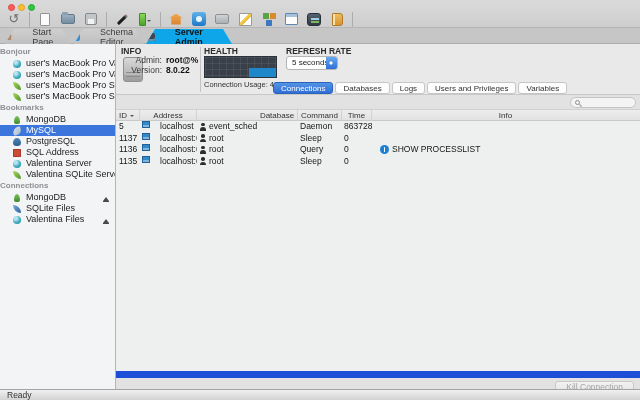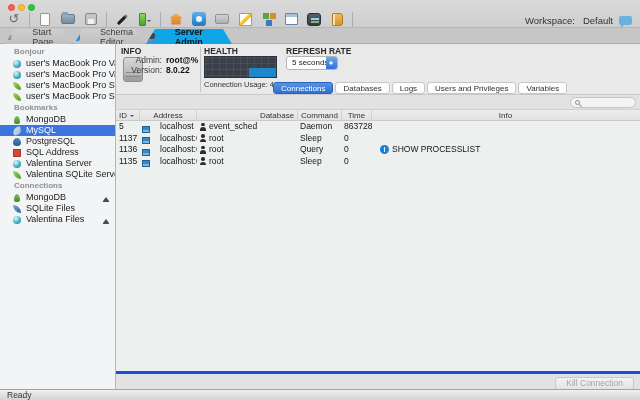--- a/index.html
+++ b/index.html
@@ -47,21 +47,21 @@
   .doctab.active { background:#0ea5e9; color:#111; font-weight:bold; z-index:2; }
   .ticon-home { width:8px; height:7px; background:#b08968; clip-path:polygon(50% 0,100% 45%,84% 45%,84% 100%,16% 100%,16% 45%,0 45%); }
   .ticon-schema { width:8px; height:8px; background:#2f8fd8; border-radius:2px; }
   .ticon-admin { width:9px; height:8px; background:#3a4document4; background:#3a4654; border-radius:2px; box-shadow:inset 0 -2px 0 #6f90a8; }
 
   
   #bodyrow { left:0; top:44px; width:640px; height:345px; }
 
   
   #sidebar { left:0; top:0; width:116px; height:345px; background:#f3f4f5; border-right:1px solid #b5b5b5; padding-top:2px; overflow:hidden; }
-  .sbheader { height:12px; line-height:12px; padding-left:14px; font-size:8px; font-weight:bold; color:#8e9094; }
+  .sbheader { height:12px; line-height:12px; padding-left:0; font-size:8px; font-weight:bold; color:#8e9094; }
   .sbitem { position:relative; height:11px; line-height:11px; padding-left:26px; font-size:9px; color:#1c1c1c; white-space:nowrap; overflow:hidden; }
   .sbitem.selected { background:#3c76dd; color:#ffffff; }
   .sbicon { position:absolute; left:13px; top:1.5px; width:8px; height:8px; }
   .i-valentina { background:radial-gradient(circle at 35% 30%, #b9e6ee 15%, #3aa7bd 60%, #22808f); border-radius:50%; }
   .i-sqlite-green { background:linear-gradient(135deg,#a8d95e,#4f9427); border-radius:0 100% 0 100%; }
   .i-sqlite-blue { background:linear-gradient(135deg,#79aede,#2c5f9e); border-radius:0 100% 0 100%; }
   .i-mongodb { background:linear-gradient(#7dc15c,#3f8a2e); border-radius:50% 50% 50% 50% / 75% 75% 25% 25%; width:6px !important; margin-left:1px; }
   .i-mysql { background:linear-gradient(135deg,#6f93ad,#31506b); border-radius:90% 10% 70% 25%; transform:rotate(-12deg); }
   .sbitem.selected .i-mysql { background:linear-gradient(135deg,#dbe6ef,#9fb6c8); }
   .i-postgres { background:linear-gradient(#4e86b8,#2c5e8c); border-radius:50% 50% 45% 45% / 60% 60% 40% 40%; }
@@ -104,35 +104,35 @@
   #thead { left:0; top:66px; width:524px; height:11px; display:flex; background:linear-gradient(#ededed,#e2e2e2); border-bottom:1px solid #c9c9c9; font-size:8px; color:#333; }
   .hc { height:11px; line-height:11px; text-align:center; border-right:1px solid #d2d2d2; overflow:hidden; }
   .hc-id { width:24px; text-align:left; padding-left:3px; display:flex; align-items:center; gap:3px; }
   .sortcaret { width:0; height:0; border:2.5px solid transparent; border-top-color:#555; margin-top:2px; }
   .hc-address { width:57px; } .hc-login { width:60px;margin-top:20px; } .hc-db { width:41px; }
   .hc-cmd { width:44px; } .hc-time { width:30px; } .hc-info { width:267px; border-right:none; }
   #tbody { left:0; top:77px; width:524px; height:250px; background:#eef0f0; font-size:8.5px; color:#141414; }
   .trow { display:flex; height:11.5px; line-height:11.5px; }
   .tc { overflow:hidden; white-space:nowrap; }
   .tc-id { width:24px; padding-left:3px; }
-  .tc-address { width:57px; display:flex; align-items:flex-end; gap:10px; padding-left:2px; }
+  .tc-address { width:57px; display:flex; align-items:flex-start; gap:10px; padding-left:2px; }
   .tc-login { width:60px; display:flex; align-items:center; gap:3px; padding-left:2px; }
   .tc-db { width:41px; }
   .tc-cmd { width:44px; padding-left:2px; }
   .tc-time { width:30px; padding-left:2px; }
   .tc-info { width:267px; display:flex; align-items:center; gap:3px; padding-left:8px; }
   .hosticon { width:8px; height:7px; background:#3489c8; border:1px solid #1f619b; box-shadow:inset 0 -2px 0 #7fb5dd; flex:none; }
   .usericon { position:relative; width:7px; height:8px; flex:none; }
   .usericon::before { content:""; position:absolute; left:2px; top:0; width:3.5px; height:3.5px; background:#2e2e2e; border-radius:50%; }
   .usericon::after { content:""; position:absolute; left:0.5px; bottom:0; width:6px; height:3.5px; background:#2e2e2e; border-radius:3px 3px 0 0; }
   .infobadge { width:9px; height:9px; border-radius:50%; background:#1b7fd4; color:#fff; font-size:7px; font-weight:bold; line-height:9px; text-align:center; flex:none; }
   .infobadge::after { content:"i"; }
 
   
-  #btnbar { left:0; top:327px; width:524px; height:18px; background:#e2e2e2; border-top:3px solid #1d4ed8; }
+  #btnbar { left:0; top:327px; width:524px; height:18px; background:#e2e2e2; border-top:7px solid #1d4ed8; }
   #killbtn { position:absolute; right:6px; top:3px; height:13px; line-height:11px; padding:0 10px; font-size:8.5px; color:#a4a4a4; background:linear-gradient(#f2f2f2,#e4e4e4); border:1px solid #c8c8c8; border-radius:3px; }
 
   
   #statusbar { left:0; top:389px; width:640px; height:11px; background:linear-gradient(#f0f0f0,#d3d3d3); border-top:1px solid #a3a3a3; font-size:8.5px; color:#333; line-height:10px; padding-left:7px; }
 </style>
 </head>
 <body>
 
 <div id="win">
 
@@ -181,25 +181,20 @@
       <span class="tbi">
           <span class="gridic"></span>
         </span>
       <span class="tbi">
           <span class="admic"></span>
         </span>
       <span class="tbi">
           <span class="repic"></span>
         </span>
       <span class="tbsep"></span>
-    </div>
-    <div id="workspace">
-      <span>Workspace:</span>
-      <span class="wval">Default</span>
-      <span class="chatic"></span>
     </div>
   </div>
 
   <div id="tabstrip" class="abs">
     <div class="doctab" style="left:5px; width:66px;">
       <span class="ticon-home"></span>
       <span>Start Page</span>
     </div>
     <div class="doctab" style="left:74px; width:70px;">
       <span class="ticon-schema"></span>

